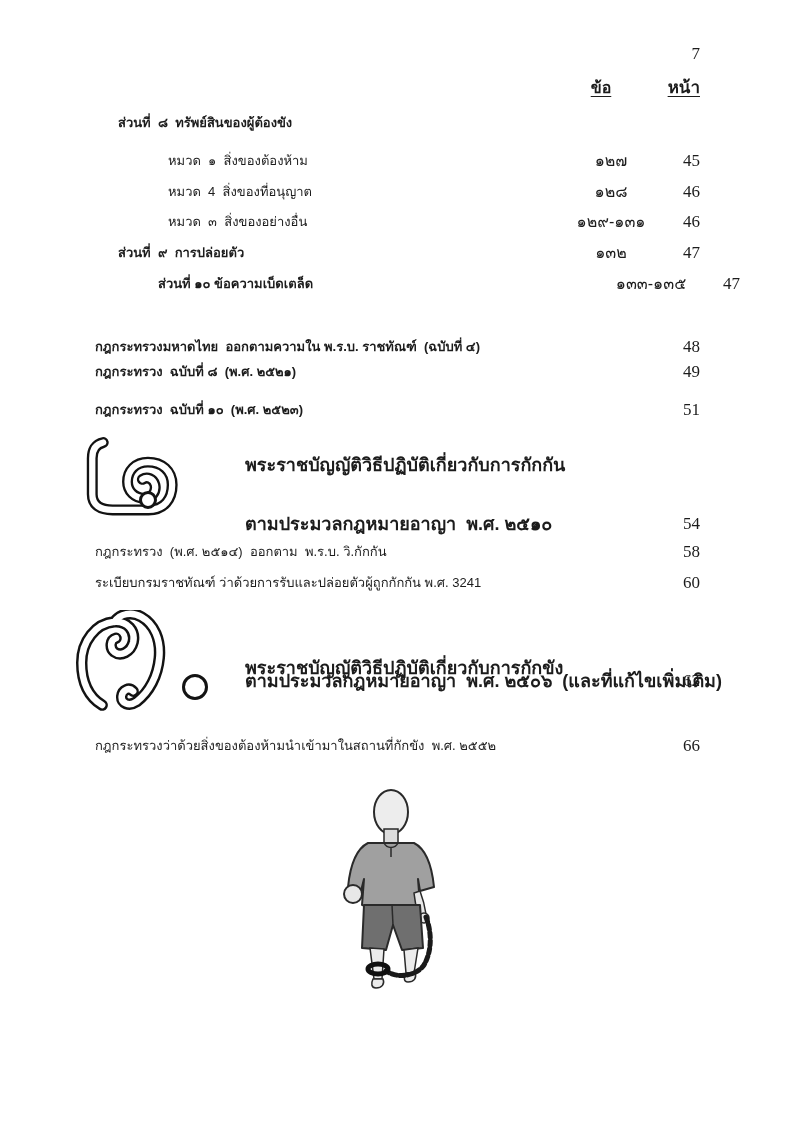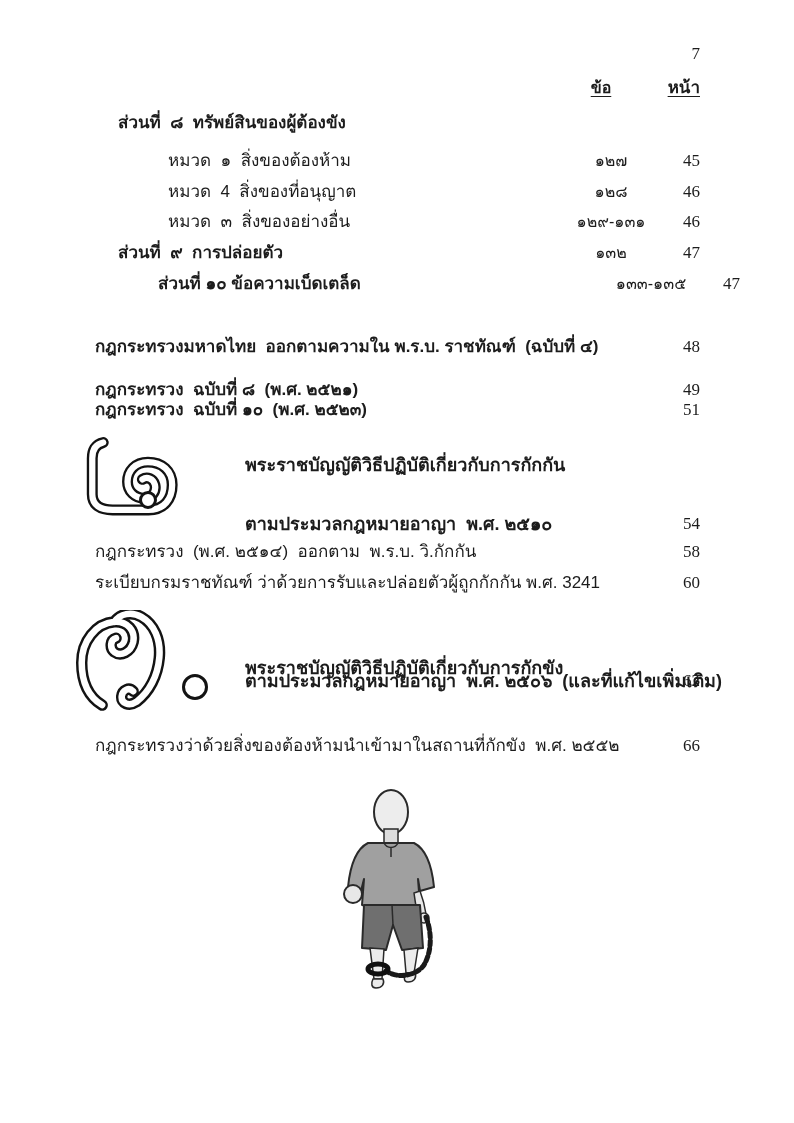--- a/index.html
+++ b/index.html
@@ -1,36 +1,36 @@
 <!DOCTYPE html>
 <html><head>
 <meta charset="utf-8">
 <style>
   html,body{margin:0;padding:0;background:#888;}
   .page{position:relative;width:794px;height:1123px;background:#ffffff;margin:0 auto;
         font-family:"Liberation Sans","DejaVu Sans",sans-serif;color:#1c1c1c;overflow:hidden;}
   .abs{position:absolute;}
   .row{position:absolute;left:0;width:794px;height:26px;}
-  .label{position:absolute;top:0;white-space:pre;font-size:17px;line-height:24px;}
+  .label{position:absolute;top:0;white-space:pre;font-size:13px;line-height:24px;}
   .ind-part{left:118px;}      
   .ind-chap{left:168px;}      
   .ind-min{left:95px;}        
   .ind-sec{left:245px;}       
   .itemcol{position:absolute;top:0;left:556px;width:110px;text-align:center;font-size:16px;line-height:24px;}
   .pagecol{position:absolute;top:0;left:630px;width:70px;text-align:right;
            font-family:"Liberation Serif","DejaVu Serif",serif;font-size:17px;line-height:24px;}
   .bold{font-weight:bold;}
   .sec-title{font-size:18px;}
   .colhead{font-weight:bold;text-decoration:underline;text-underline-offset:3px;}
   .hdr .itemcol{left:566px;width:70px;}
   
   .r-pn{top:42px;} .r-hdr{top:76px;}
   .r0{top:111px;} .r1{top:149px;} .r2{top:180px;} .r3{top:210px;}
   .r4{top:241px;padding-left:24px;} .r5{top:272px;margin-left:40px;}
-  .r6{top:335px;} .r7{top:378px;} .r8{top:398px;}
+  .r6{top:335px;} .r7{top:360px;} .r8{top:398px;}
   .s2l1{top:453px;} .s2l2{top:512px;}
   .r9{top:540px;} .r10{top:571px;}
   .s3l1{top:656px;} .s3l2{top:669px;}
   .r11{top:734px;}
   
   .num2{left:86px;top:437px;width:94px;height:80px;}
   .num3{left:76px;top:610px;width:98px;height:102px;}
   .dot{position:absolute;border:3px solid #131313;border-radius:50%;background:#fff;}
   .dot2{left:139px;top:491px;width:12px;height:12px;}
   .dot3{left:182px;top:674px;width:20px;height:20px;}

